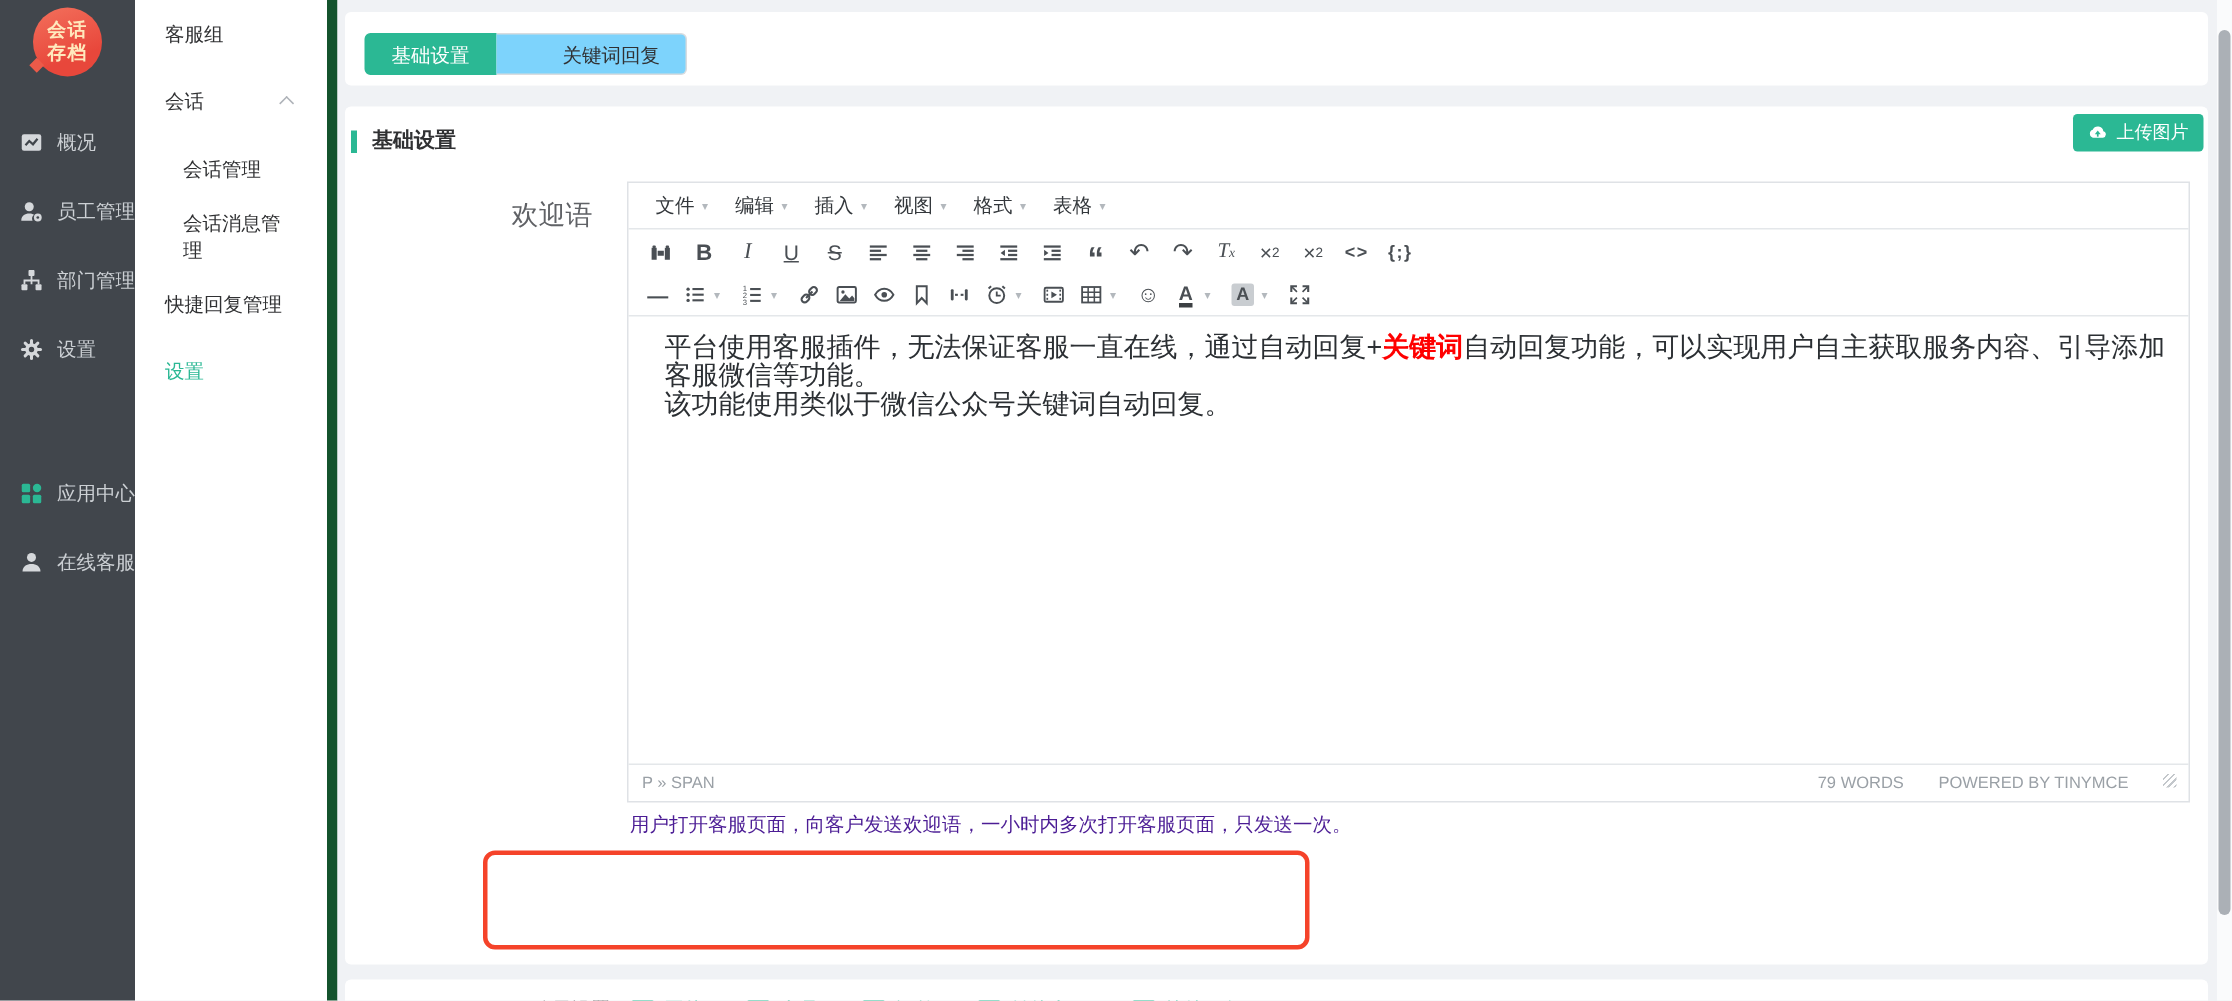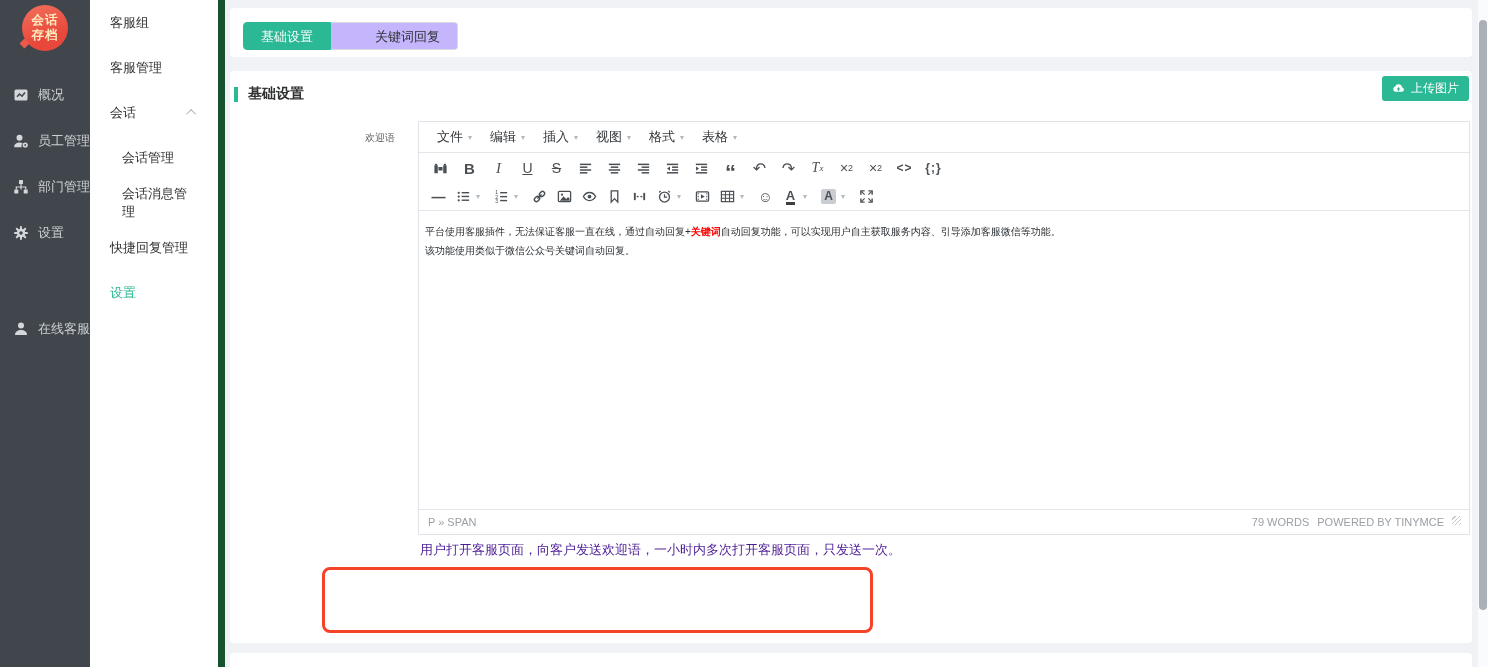--- a/index.html
+++ b/index.html
@@ -35,32 +35,32 @@
   
   #content { position:absolute; left:225px; top:0; right:0; bottom:0; background:#f0f2f5; }
   .card { position:absolute; left:5px; right:16px; background:#fff; border-radius:4px; }
   #card-tabs { top:8px; height:49px; }
   #card-main { top:71px; height:572px; }
   #card-bottom { top:653px; height:14px; border-radius:4px 4px 0 0; }
 
   .tab-group { position:absolute; left:13px; top:14px; display:flex; }
   .tab { height:28px; line-height:27px; padding:0 17px; font-size:13px; cursor:pointer; }
   .tab.active { background:#2bb894; color:#fff; border-radius:4px 0 0 4px; border:1px solid #2bb894; }
-  .tab.inactive { background:#c4b5fd; color:#303133; border:1px solid #d9dcdf; border-left:none;
+  .tab.inactive { background:#7dd3fc; color:#303133; border:1px solid #d9dcdf; border-left:none;
     border-radius:0 4px 4px 0;padding-left:44px; }
 
   .section-header { position:absolute; left:4px; top:14px; display:flex; align-items:center; gap:10px; }
   .green-bar { width:4px; height:15px; background:#2bb894; }
   .section-title { font-size:14px; font-weight:bold; color:#303133; }
 
   .welcome-label { position:absolute; left:0; top:60px; width:165px; text-align:right;
-    font-size:10px; color:#606266; }
+    font-size:18px; color:#606266; }
 
   
-  .editor { position:absolute; left:188px; top:50px; right:2px; height:414px;
+  .editor { position:absolute; left:188px; top:50px; right:12px; height:414px;
     border:1px solid #dfe2e6; background:#fff; display:flex; flex-direction:column; }
   .menubar { height:31px; flex:0 0 31px; border-bottom:1px solid #e4e7ea;
     display:flex; align-items:center; padding-left:9px; }
   .menu-item { font-size:13px; color:#34383c; padding:0 9px; display:flex; align-items:center;
     gap:5px; cursor:pointer; }
   .mcaret { font-size:8px; color:#b3b8bd; }
   .toolbar { display:flex; align-items:center; padding-left:7px; color:#4a4f54; }
   .toolbar1 { height:30px; flex:0 0 30px; }
   .toolbar2 { height:28px; flex:0 0 28px; border-bottom:1px solid #e4e7ea; }
   .tbtn { width:29px; flex:0 0 29px; height:24px; display:flex; align-items:center;
@@ -75,25 +75,25 @@
   .g-quote { font-size:22px; font-weight:bold; line-height:8px; padding-top:10px; }
   .g-arrow { font-size:16px; }
   .g-code { font-weight:bold; font-size:12px; letter-spacing:1px; }
   .g-sub sub,.g-sub sup { font-size:9px; }
   .g-fmt { font-style:italic; font-family:"Liberation Serif","DejaVu Serif",serif; }
   .g-fore { font-size:13px; font-weight:bold; border-bottom:3px solid #3c4043; line-height:13px; }
   .g-back { font-size:12px; font-weight:bold; background:#c9cdd1; border-radius:2px; padding:0 3px; line-height:15px; }
   .g-smile { font-size:15px; }
   .g-hr { font-weight:bold; }
 
-  .editor-body { flex:1; padding:11px 10px 0 6px; font-size:10px; color:#2b2f33; line-height:19px; overflow:hidden; }
+  .editor-body { flex:1; padding:11px 10px 0 6px; font-size:18px; color:#2b2f33; line-height:19px; overflow:hidden;margin-left:18px; }
   .kw { color:#ff0000; font-weight:bold; }
   .statusbar { flex:0 0 25px; border-top:1px solid #e4e7ea; display:flex; align-items:center;
     justify-content:space-between; padding:0 8px 0 9px; font-size:11px; color:#9aa0a6; }
-  .status-right { display:flex; align-items:flex-start; gap:8px; }
+  .status-right { display:flex; align-items:flex-start; gap:23px; }
   .grip { width:9px; height:9px;
     background:repeating-linear-gradient(135deg,transparent 0 2px,#c3c7cb 2px 3px); }
 
   .upload-btn { position:absolute; top:5px; right:3px; width:87px; height:25px; background:#2bb894;
     color:#fff; border:none; border-radius:3px; display:flex; align-items:center; justify-content:center;
     gap:6px; font-size:12px; cursor:pointer; }
   .upload-btn svg { width:13px; height:13px; }
 
   .helper { position:absolute; left:190px; top:470px; font-size:13px; color:#4c1d95; }
 
@@ -161,37 +161,45 @@
               <rect x="7" y="1" width="2" height="14" rx="1" transform="rotate(135 8 8)"></rect>
               <circle cx="8" cy="8" r="4.2"></circle>
             </g>
             <circle cx="8" cy="8" r="1.8" fill="#41464c"></circle>
           </svg>
       </span>
       <span>设置</span>
     </div>
     <div class="dnav-spacer"></div>
     <div class="dnav-item">
+      <span class="ic green">
+        <svg viewBox="0 0 16 16" fill="currentColor">
+            <rect x="1.5" y="1.5" width="5.6" height="5.6" rx="1"></rect>
+            <rect x="8.9" y="1.5" width="5.6" height="5.6" rx="2.8"></rect>
+            <rect x="1.5" y="8.9" width="5.6" height="5.6" rx="1"></rect>
+            <rect x="8.9" y="8.9" width="5.6" height="5.6" rx="1"></rect>
+          </svg>
+      </span>
+      <span>应用中心</span>
+    </div>
+    <div class="dnav-item">
       <span class="ic">
         <svg viewBox="0 0 16 16" fill="currentColor">
             <circle cx="8" cy="4.6" r="3"></circle>
             <path d="M2 14c0-3.4 2.8-5 6-5s6 1.6 6 5H2z"></path>
           </svg>
       </span>
       <span>在线客服</span>
     </div>
   </div>
 </div>
 
 <div id="light-sidebar">
   <div class="lnav-item">
     <span>客服组</span>
-  </div>
-  <div class="lnav-item">
-    <span>客服管理</span>
   </div>
   <div class="lnav-item group">
     <span>会话</span>
     <span class="chev-up"></span>
   </div>
   <div class="lnav-item child">
     <span>会话管理</span>
   </div>
   <div class="lnav-item child">
     <span>会话消息管理</span>

